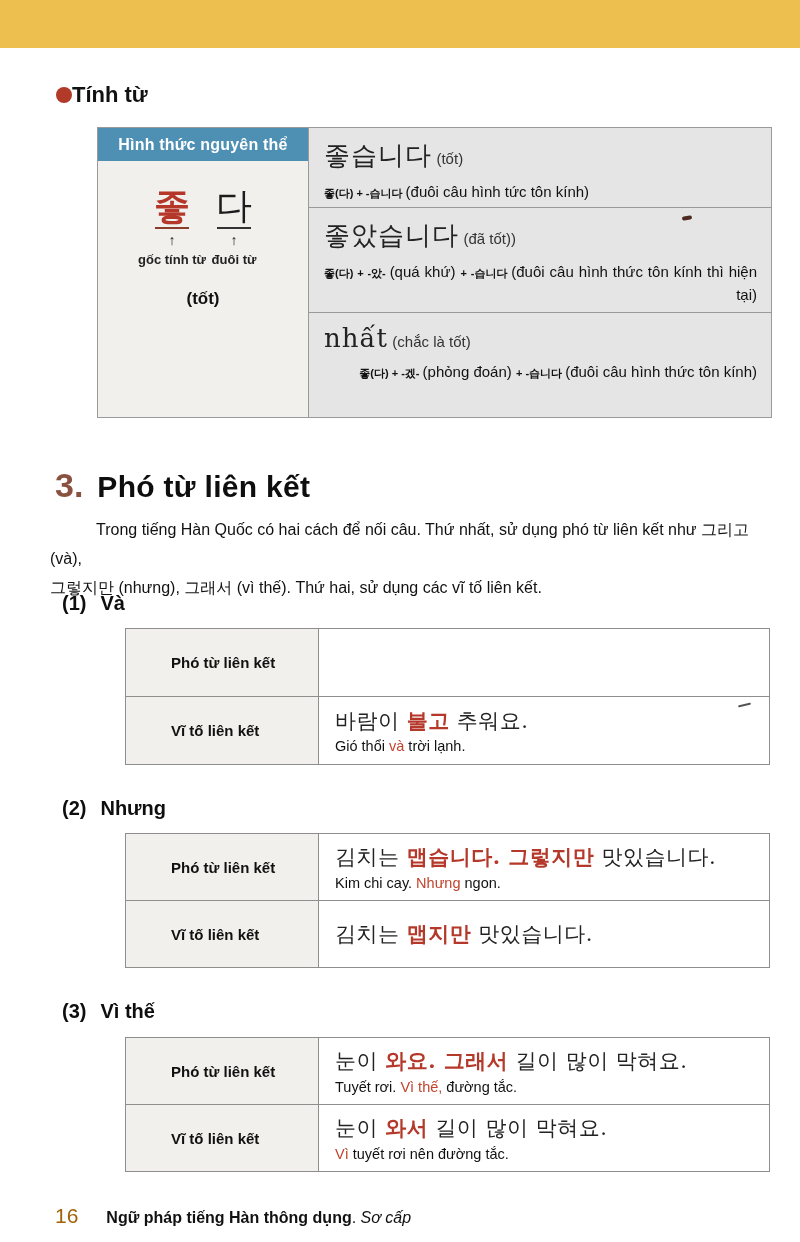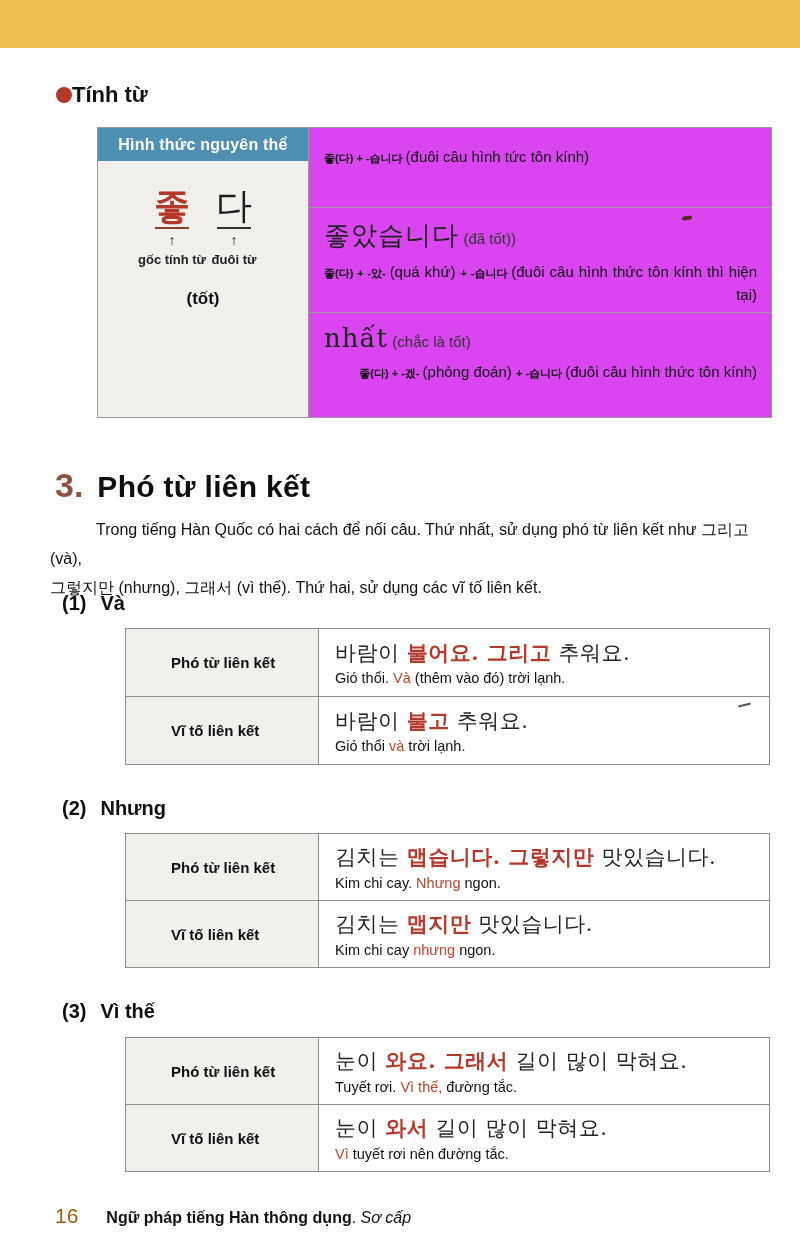--- a/index.html
+++ b/index.html
@@ -11,21 +11,21 @@
   
   .topbar{position:absolute;left:0;top:0;width:800px;height:48px;background:#ecbf4f;}
 
   
   .adj-head{position:absolute;left:56px;top:82px;display:flex;align-items:center;}
   .bullet{width:16px;height:16px;border-radius:50%;background:#b23a28;}
   .adj-title{font-size:22px;font-weight:bold;color:#111;}
 
   
   .t1{position:absolute;left:97px;top:127px;width:675px;height:291px;
-      border:1px solid #9a9a9a;box-sizing:border-box;display:flex;background:#d946ef;}
+      border:1px solid #9a9a9a;box-sizing:border-box;display:flex;background:#e5e5e5;}
   .t1-left{width:211px;border-right:1px solid #9a9a9a;box-sizing:border-box;
            background:#f1f0ec;display:flex;flex-direction:column;}
   .t1-header{height:33px;background:#4e8fb4;color:#fff;font-weight:bold;font-size:16px;
              display:flex;align-items:center;justify-content:center;letter-spacing:.2px;}
   .t1-left-body{flex:1;display:flex;flex-direction:column;align-items:center;padding-top:26px;}
   .morpheme-row{display:flex;gap:18px;align-items:flex-end;}
   .morpheme{display:flex;flex-direction:column;align-items:center;width:44px;}
   .mchar{font-size:36px;line-height:1.05;font-family:"DejaVu Serif",serif;}
   .mchar.stem{color:#b5372a;font-weight:bold;}
   .mline{width:34px;height:2px;margin-top:2px;}
@@ -102,20 +102,24 @@
           <span class="mline end"></span>
           <span class="arrow">↑</span>
           <span class="mlabel">đuôi từ</span>
         </div>
       </div>
       <div class="t1-meaning">(tốt)</div>
     </div>
   </div>
   <div class="t1-right">
     <div class="t1-row" style="height:80px">
+      <div>
+        <span class="kr-big">좋습니다</span>
+        <span class="gloss">(tốt)</span>
+      </div>
       <div class="formula"><span class="kf">좋(다) + -습니다 </span><span class="vf">(đuôi câu hình tức tôn kính)</span><span class="kf"></span><span class="vf"></span></div>
     </div>
     <div class="t1-row" style="height:105px">
       <div>
         <span class="kr-big">좋았습니다</span>
         <span class="gloss">(đã tốt))</span>
       </div>
       <div class="formula wrap-right"><span class="kf">좋(다) + -았- </span><span class="vf">(quá khứ)  </span><span class="kf">+ -습니다 </span><span class="vf">(đuôi câu hình thức tôn kính thì hiện tại)</span></div>
     </div>
     <div class="t1-row" style="height:104px">
@@ -138,24 +142,20 @@
   <div class="l2">그렇지만 (nhưng), 그래서 (vì thế). Thứ hai, sử dụng các vĩ tố liên kết.</div>
 </div>
 
 <div class="sub-head" style="left:62px;top:592px">
   <span>(1)</span>
   <span>Và</span>
 </div>
 <div class="sub-table" style="top:628px;height:137px">
   <div class="sub-row">
     <div class="sub-label">Phó từ liên kết</div>
-    <div class="sub-content">
-      <div class="kr-line"><span>바람이 </span><span class="hl">불어요. 그리고</span><span> 추워요.</span></div>
-      <div class="vi-line"><span>Gió thổi. </span><span class="hl">Và</span><span> (thêm vào đó) trời lạnh.</span></div>
-    </div>
   </div>
   <div class="sub-row">
     <div class="sub-label">Vĩ tố liên kết</div>
     <div class="sub-content">
       <div class="kr-line"><span>바람이 </span><span class="hl">불고</span><span> 추워요.</span></div>
       <div class="vi-line"><span>Gió thổi </span><span class="hl">và</span><span> trời lạnh.</span></div>
     </div>
   </div>
 </div>
 <div class="smudge2"></div>
@@ -169,21 +169,20 @@
     <div class="sub-label">Phó từ liên kết</div>
     <div class="sub-content">
       <div class="kr-line"><span>김치는 </span><span class="hl">맵습니다. 그렇지만</span><span> 맛있습니다.</span></div>
       <div class="vi-line"><span>Kim chi cay. </span><span class="hl">Nhưng</span><span> ngon.</span></div>
     </div>
   </div>
   <div class="sub-row">
     <div class="sub-label">Vĩ tố liên kết</div>
     <div class="sub-content">
       <div class="kr-line"><span>김치는 </span><span class="hl">맵지만</span><span> 맛있습니다.</span></div>
-      <div class="vi-line"><span>Kim chi cay </span><span class="hl">nhưng</span><span> ngon.</span></div>
     </div>
   </div>
 </div>
 
 <div class="sub-head" style="left:62px;top:1000px">
   <span>(3)</span>
   <span>Vì thế</span>
 </div>
 <div class="sub-table" style="top:1037px;height:135px">
   <div class="sub-row">

